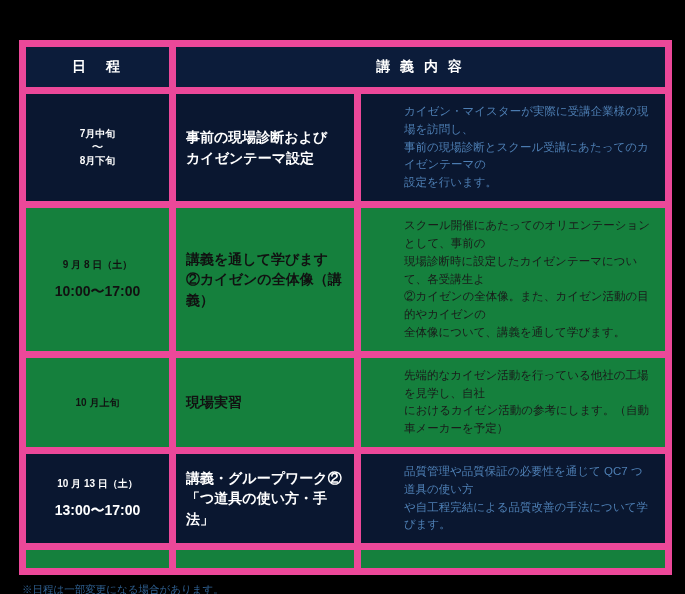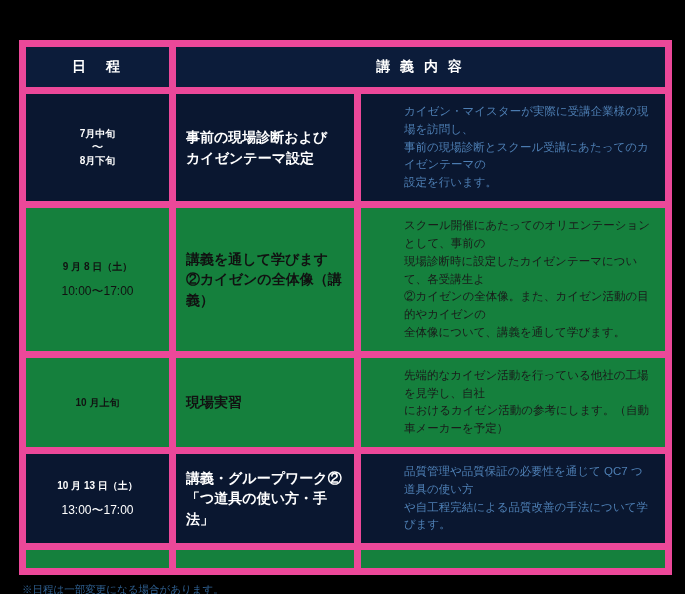--- a/index.html
+++ b/index.html
@@ -70,23 +70,24 @@
     text-align: center;
     padding: 8px 4px;
     line-height: 1.35;
   }
   td.date .d1 {
     font-size: 10px;
     font-weight: bold;
     display: block;
   }
   td.date .d2 {
-    font-size: 12px;
+    font-size: 14px;
     display: block;
     margin-top: 10px;
+    font-weight: bold;
   }
   td.date .dsep {
     font-size: 12px;
     display: block;
     line-height: 1.1;
   }
   tr.dark td.date { color: #ffffff; }
   tr.light td.date { color: #111111; }
 
   td.topic {

